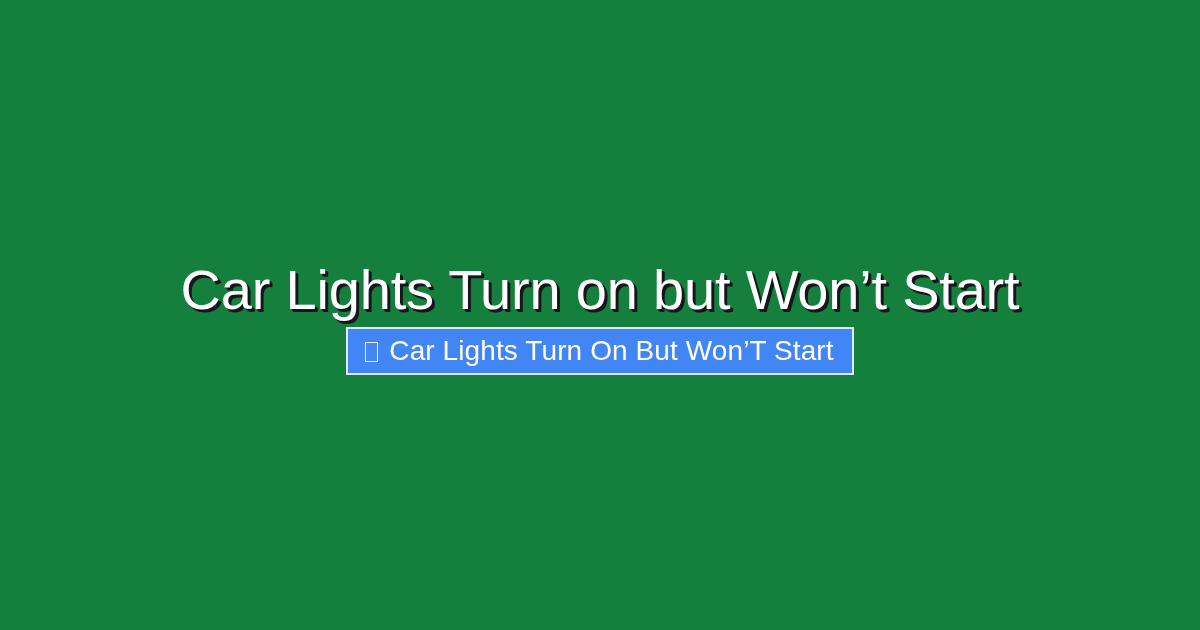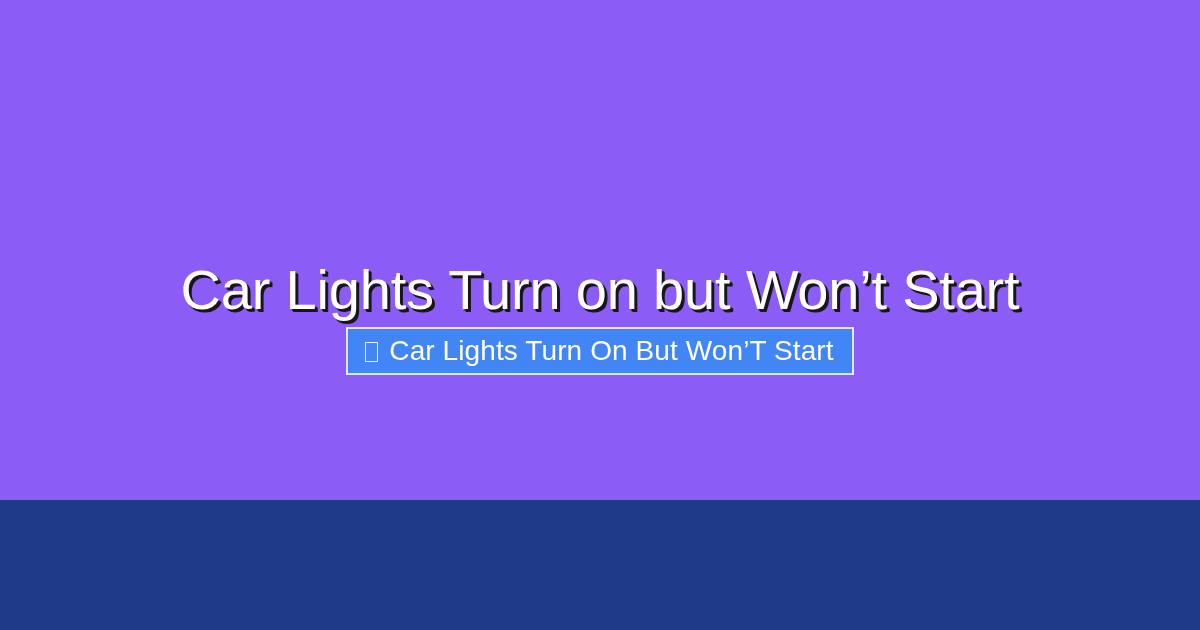--- a/index.html
+++ b/index.html
@@ -11,22 +11,22 @@
     width: 1200px;
     height: 630px;
     overflow: hidden;
     font-family: "Liberation Sans", sans-serif;
     background: #1f3a88;
   }
 
   #og-card {
     position: relative;
     width: 1200px;
-    height: 500px;
-    background: #8b5cf6;
+    height: 630px;
+    background: #15803d;
     box-sizing: border-box;
     display: flex;
     flex-direction: column;
     align-items: center;
     justify-content: flex-start;
     padding-left: 33px;
   }
 
   
   #headline-row {

